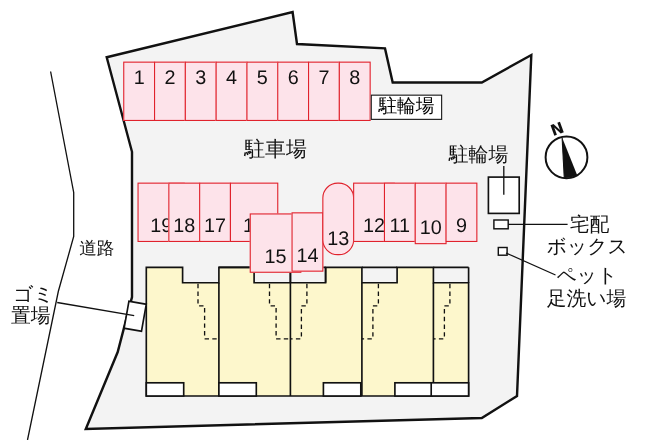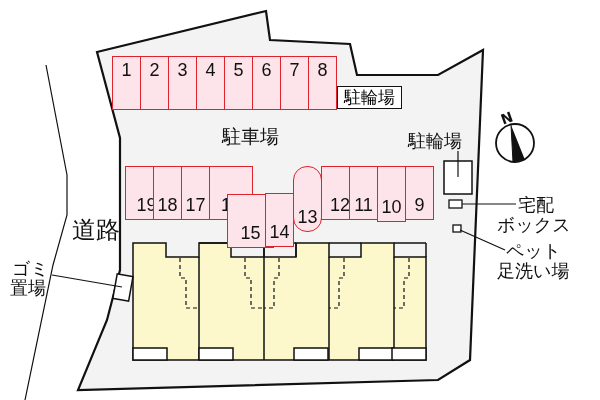--- a/index.html
+++ b/index.html
@@ -132,20 +132,20 @@
       <span>10</span>
     </div>
   <div class="slot" style="left:405px;top:166px;width:29px;height:54px;">
       <span>9</span>
     </div>
 </div>
 
 <div class="boxed" style="left:337px;top:86px;">駐輪場</div>
 <div class="lbl" style="left:222px;top:127px;font-size:19px;">駐車場</div>
 <div class="lbl" style="left:408px;top:132px;font-size:18px;">駐輪場</div>
-<div class="lbl" style="left:72px;top:218px;font-size:24px;">道路</div>
+<div class="lbl" style="left:72px;top:218px;font-size:16px;">道路</div>
 <div class="lbl" style="left:12px;top:260px;font-size:18px;">ゴミ</div>
 <div class="lbl" style="left:10px;top:280px;font-size:18px;font-family:Liberation Mono, monospace;">置場</div>
 <div class="lbl" style="left:518px;top:196px;font-size:18px;">宅配</div>
 <div class="lbl" style="left:497px;top:216px;font-size:18px;text-align:center;">ボックス</div>
 <div class="lbl" style="left:506px;top:242px;font-size:18px;">ペット</div>
-<div class="lbl" style="left:497px;top:263px;font-size:18px;font-family:Liberation Mono, monospace;">足洗い場</div>
+<div class="lbl" style="left:497px;top:263px;font-size:18px;">足洗い場</div>
 <div class="lbl" style="left:501px;top:111px;font-size:14px;font-weight:bold;transform:rotate(-20deg);">N</div>
 
 </body></html>

